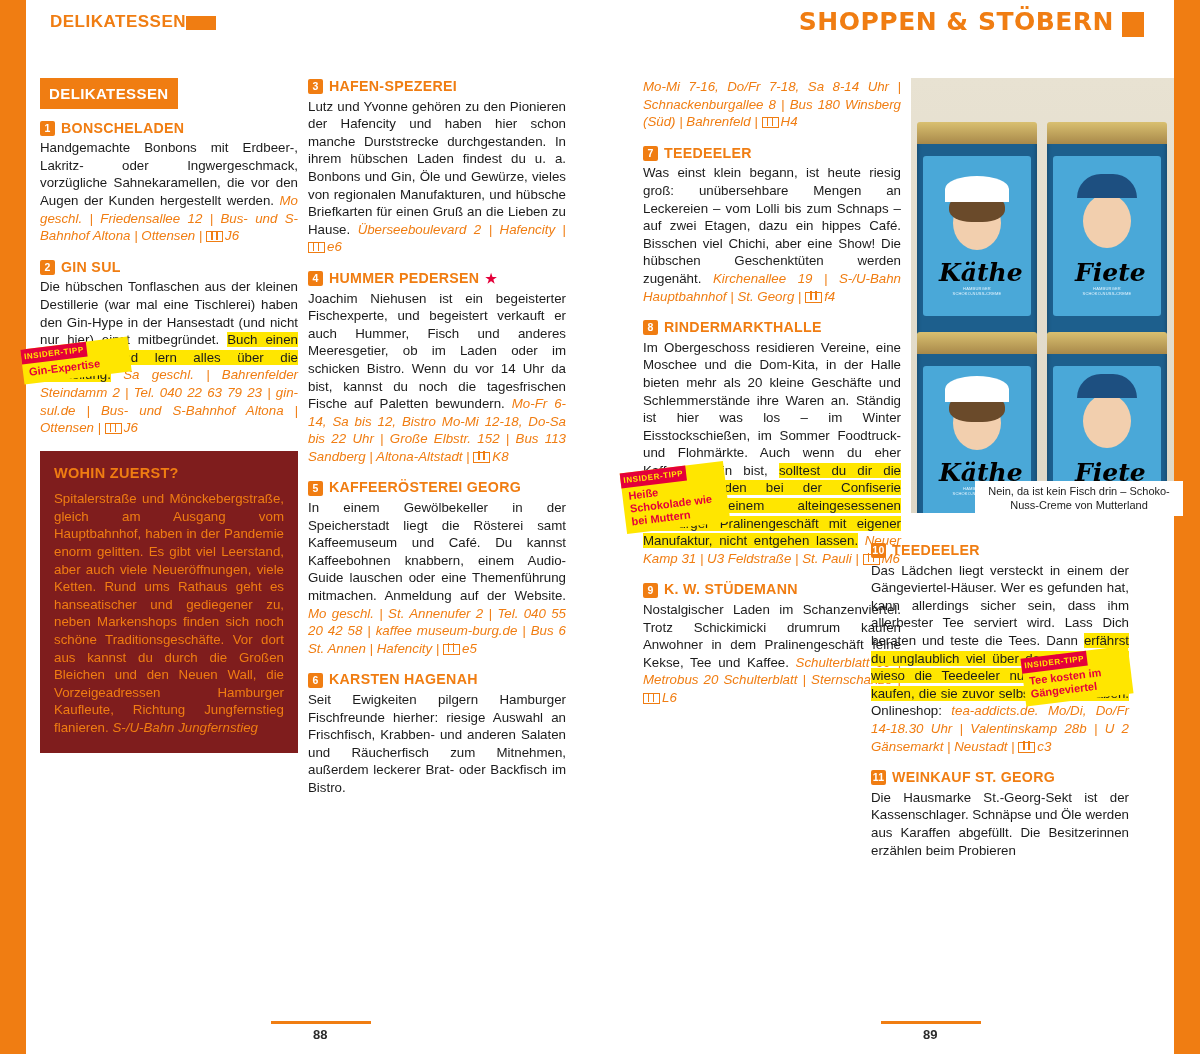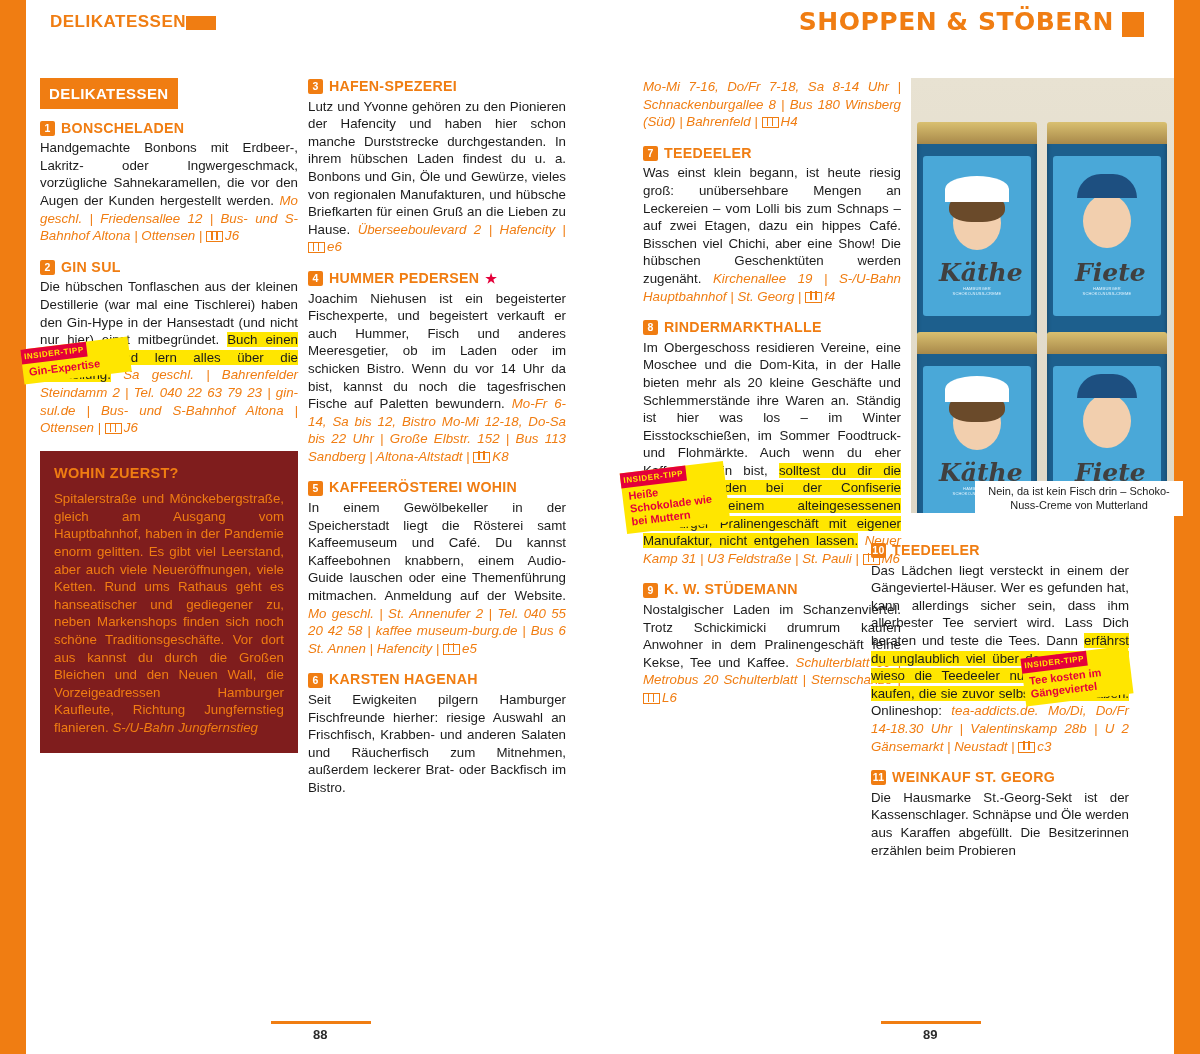--- a/index.html
+++ b/index.html
@@ -94,21 +94,21 @@
   
   .photo{position:absolute;left:911px;top:78px;width:263px;height:435px;overflow:hidden;background:#2a5a86;}
   .photo .sky{position:absolute;inset:0;background:linear-gradient(180deg,#e8e2d2 0%,#ded7c6 100%);}
   .jar{position:absolute;border-radius:4px;box-shadow:0 0 4px rgba(0,0,0,.35) inset;}
   .lid{position:absolute;background:linear-gradient(180deg,#d9c070,#a8894a);border-radius:3px 3px 0 0;}
   .lbl-blue{position:absolute;background:#4aa8d8;border-radius:3px;overflow:hidden;}
   .face{position:absolute;background:#f2cfae;border-radius:50%;}
   .cap{position:absolute;background:#fff;border-radius:50% 50% 0 0;}
   .capv{position:absolute;background:#1d4f80;}
   .hair{position:absolute;background:#6a4a2a;border-radius:50% 50% 40% 40%;}
-  .brand{position:absolute;color:#404040;font-family:"DejaVu Serif",serif;font-style:italic;font-weight:bold;}
+  .brand{position:absolute;color:#000000;font-family:"DejaVu Serif",serif;font-style:italic;font-weight:bold;}
   .tiny{position:absolute;color:#eaf6ff;font-size:4px;letter-spacing:.2px;text-align:center;}
   .caption{
     position:absolute;left:975px;top:481px;width:196px;
     background:#fff;padding:4px 6px;font-size:11px;line-height:13.5px;color:#1b1b1b;
     text-align:center;
   }
 </style>
 </head>
 <body>
 
@@ -166,21 +166,21 @@
         <span class="num">4</span>
         <span>HUMMER PEDERSEN</span>
         <span class="star">★</span>
       </div>
       <p><span>Joachim Niehusen ist ein begeisterter Fischexperte, und begeistert verkauft er auch Hummer, Fisch und anderes Meeresgetier, ob im Laden oder im schicken Bistro. Wenn du vor 14 Uhr da bist, kannst du noch die tagesfrischen Fische auf Paletten bewundern. </span><span class="it org">Mo-Fr 6-14, Sa bis 12, Bistro Mo-Mi 12-18, Do-Sa bis 22 Uhr | Große Elbstr. 152 | Bus 113 Sandberg | </span><span class="org">Altona-Altstadt</span><span class="orgn"> | </span><span class="mapico"></span><span class="org it">K8</span></p>
     </div>
 
     <div class="entry">
       <div class="entry-head">
         <span class="num">5</span>
-        <span>KAFFEERÖSTEREI WOHIN</span>
+        <span>KAFFEERÖSTEREI GEORG</span>
       </div>
       <p><span>In einem Gewölbekeller in der Speicherstadt liegt die Rösterei samt Kaffeemuseum und Café. Du kannst Kaffeebohnen knabbern, einem Audio-Guide lauschen oder eine Themenführung mitmachen. Anmeldung auf der Website. </span><span class="it org">Mo geschl. | St. Annenufer 2 | Tel. 040 55 20 42 58 | kaffee museum-burg.de | Bus 6 St. Annen | </span><span class="org">Hafencity</span><span class="orgn"> | </span><span class="mapico"></span><span class="org it">e5</span></p>
     </div>
 
     <div class="entry">
       <div class="entry-head">
         <span class="num">6</span>
         <span>KARSTEN HAGENAH</span>
       </div>
       <p><span>Seit Ewigkeiten pilgern Hamburger Fischfreunde hierher: riesige Auswahl an Frischfisch, Krabben- und anderen Salaten und Räucherfisch zum Mitnehmen, außerdem leckerer Brat- oder Backfisch im Bistro. </span></p>

